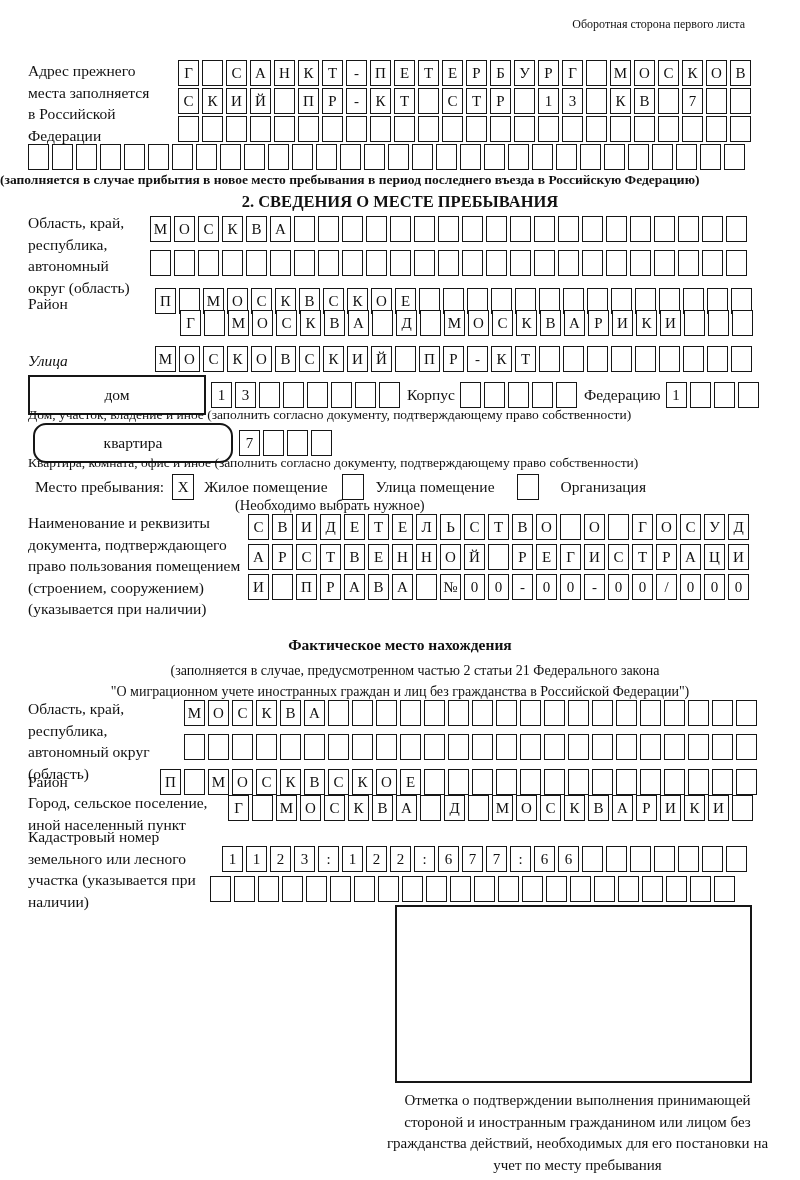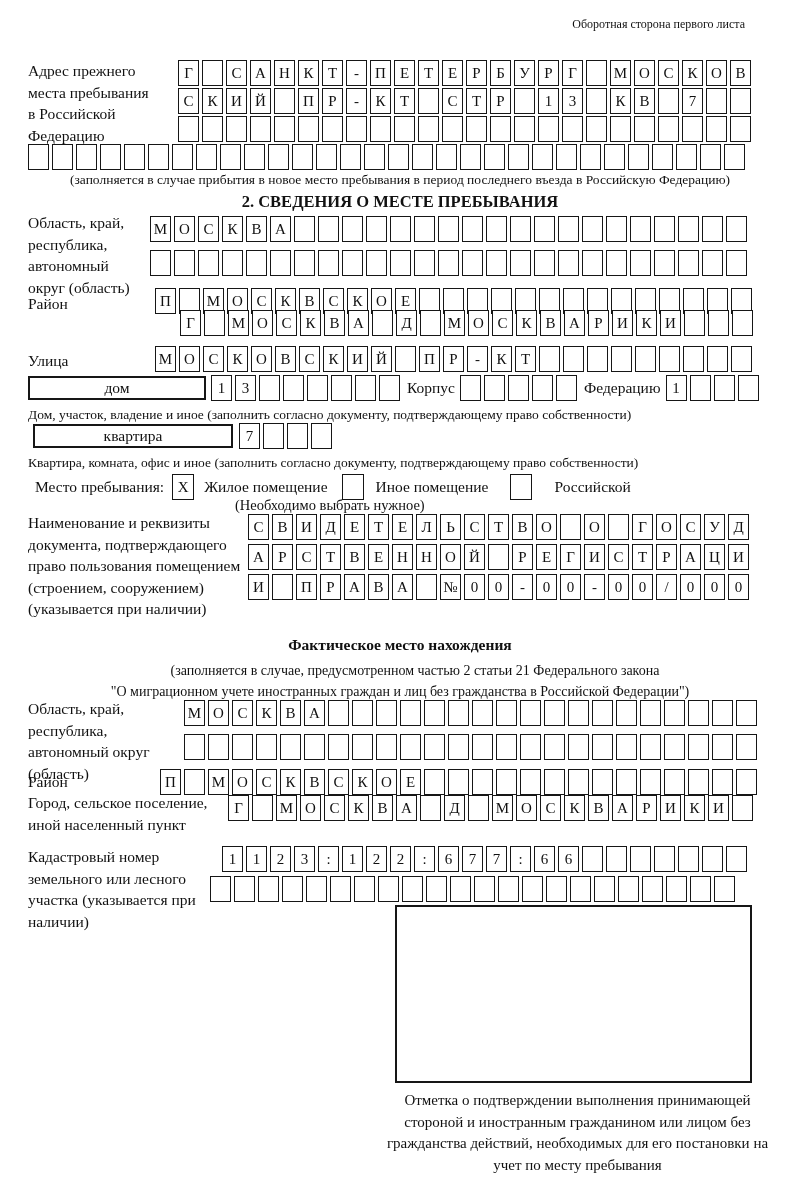--- a/index.html
+++ b/index.html
@@ -3,53 +3,53 @@
 <meta charset="utf-8">
 <style>
   html,body { margin:0; padding:0; background:#fff; }
   .page {
     position:relative; width:800px; height:1180px; background:#fff;
     font-family:"Liberation Serif", serif; color:#111; overflow:hidden;
   }
   .abs { position:absolute; }
   .lbl { font-size:15.5px; line-height:21.5px; }
   .cap { font-size:13.5px; line-height:18px; }
-  .cap-center { text-align:center; width:100%; }
+  .cap-center { width:100%;font-weight:bold; }
   .sec-title { font-size:16.5px; font-weight:bold; text-align:center; width:100%; }
   .sub-title { font-size:15.5px; font-weight:bold; text-align:center; width:100%; }
   .grid-row { display:flex; gap:3px; }
   .grid-col { display:flex; flex-direction:column; }
   .cell {
     flex:0 0 21px; width:21px; height:26px; box-sizing:border-box;
     border:1.5px solid #161616; background:#fff;
     display:flex; align-items:center; justify-content:center;
     font-size:15px; line-height:1;
   }
   .widebox {
-    box-sizing:border-box; border:2px solid #161616; height:24px;
+    box-sizing:border-box; border:2px solid #161616; height:40px;
     display:flex; align-items:center; justify-content:center; font-size:15.5px;
   }
   .inline-row { display:flex; align-items:center; }
   .chkbox {
     flex:0 0 22px; width:22px; height:26px; box-sizing:border-box;
     border:1.6px solid #161616; display:flex; align-items:center; justify-content:center;
     font-size:15px;
   }
   .stamp-box { box-sizing:border-box; border:2px solid #161616; background:#fff; }
   .stamp-cap { font-size:15px; line-height:21.5px; text-align:center; }
   .cap2 { font-size:14px; line-height:21px; text-align:center; width:100%; }
 </style>
 </head>
 <body>
 
 <div class="page">
 
   <div class="abs lbl" style="top:14px; right:55px; font-size:12px;">Оборотная сторона первого листа</div>
 
-  <div class="abs lbl" style="left:28px; top:60px; width:130px;">Адрес прежнего места пребывания в Российской Федерацию</div>
+  <div class="abs lbl" style="left:28px; top:60px; width:130px;">Адрес прежнего места заполняется в Российской Федерации</div>
   <div class="abs grid-col" style="left:178px; top:60px; gap:2px;">
     <div class="grid-row">
         <span class="cell">Г</span>
         <span class="cell"></span>
         <span class="cell">С</span>
         <span class="cell">А</span>
         <span class="cell">Н</span>
         <span class="cell">К</span>
         <span class="cell">Т</span>
         <span class="cell">-</span>
@@ -266,21 +266,21 @@
       <span class="cell">А</span>
       <span class="cell">Р</span>
       <span class="cell">И</span>
       <span class="cell">К</span>
       <span class="cell">И</span>
       <span class="cell"></span>
       <span class="cell"></span>
       <span class="cell"></span>
     </div>
 
-  <div class="abs lbl" style="left:28px; top:350px;">Улица</div>
+  <div class="abs lbl" style="left:28px; top:350px;font-style:italic;">Улица</div>
   <div class="abs grid-row" style="left:155px; top:346px;">
       <span class="cell">М</span>
       <span class="cell">О</span>
       <span class="cell">С</span>
       <span class="cell">К</span>
       <span class="cell">О</span>
       <span class="cell">В</span>
       <span class="cell">С</span>
       <span class="cell">К</span>
       <span class="cell">И</span>
@@ -326,38 +326,38 @@
     <div class="grid-row">
         <span class="cell">1</span>
         <span class="cell"></span>
         <span class="cell"></span>
         <span class="cell"></span>
       </div>
   </div>
   <div class="abs cap" style="left:28px; top:406px;">Дом, участок, владение и иное (заполнить согласно документу, подтверждающему право собственности)</div>
 
   <div class="abs inline-row" style="left:33px; top:423px;">
-    <div class="widebox" style="width:200px; margin-right:6px;">квартира</div>
+    <div class="widebox" style="width:200px; margin-right:6px;border-radius:13px;">квартира</div>
     <div class="grid-row">
         <span class="cell">7</span>
         <span class="cell"></span>
         <span class="cell"></span>
         <span class="cell"></span>
       </div>
   </div>
   <div class="abs cap" style="left:28px; top:454px;">Квартира, комната, офис и иное (заполнить согласно документу, подтверждающему право собственности)</div>
 
   <div class="abs inline-row" style="left:35px; top:474px;">
     <div class="lbl">Место пребывания:</div>
     <div class="chkbox" style="margin-left:8px;">X</div>
     <div class="lbl" style="margin-left:10px;">Жилое помещение</div>
     <div class="chkbox" style="margin-left:14px;"></div>
-    <div class="lbl" style="margin-left:12px;">Иное помещение</div>
+    <div class="lbl" style="margin-left:12px;">Улица помещение</div>
     <div class="chkbox" style="margin-left:22px;"></div>
-    <div class="lbl" style="margin-left:22px;">Российской</div>
+    <div class="lbl" style="margin-left:22px;">Организация</div>
   </div>
   <div class="abs" style="left:235px; top:497px; font-size:14.5px;">(Необходимо выбрать нужное)</div>
 
   <div class="abs lbl" style="left:28px; top:512px; width:215px;">Наименование и реквизиты документа, подтверждающего право пользования помещением (строением, сооружением) (указывается при наличии)</div>
   <div class="abs grid-col" style="left:248px; top:514px; gap:4px;">
     <div class="grid-row">
         <span class="cell">С</span>
         <span class="cell">В</span>
         <span class="cell">И</span>
         <span class="cell">Д</span>
@@ -535,21 +535,21 @@
       <span class="cell">К</span>
       <span class="cell">В</span>
       <span class="cell">А</span>
       <span class="cell">Р</span>
       <span class="cell">И</span>
       <span class="cell">К</span>
       <span class="cell">И</span>
       <span class="cell"></span>
     </div>
 
-  <div class="abs lbl" style="left:28px; top:826px; width:180px;margin-top:20px;">Кадастровый номер земельного или лесного участка (указывается при наличии)</div>
+  <div class="abs lbl" style="left:28px; top:826px; width:180px;">Кадастровый номер земельного или лесного участка (указывается при наличии)</div>
   <div class="abs grid-row" style="left:222px; top:846px;">
       <span class="cell">1</span>
       <span class="cell">1</span>
       <span class="cell">2</span>
       <span class="cell">3</span>
       <span class="cell">:</span>
       <span class="cell">1</span>
       <span class="cell">2</span>
       <span class="cell">2</span>
       <span class="cell">:</span>

